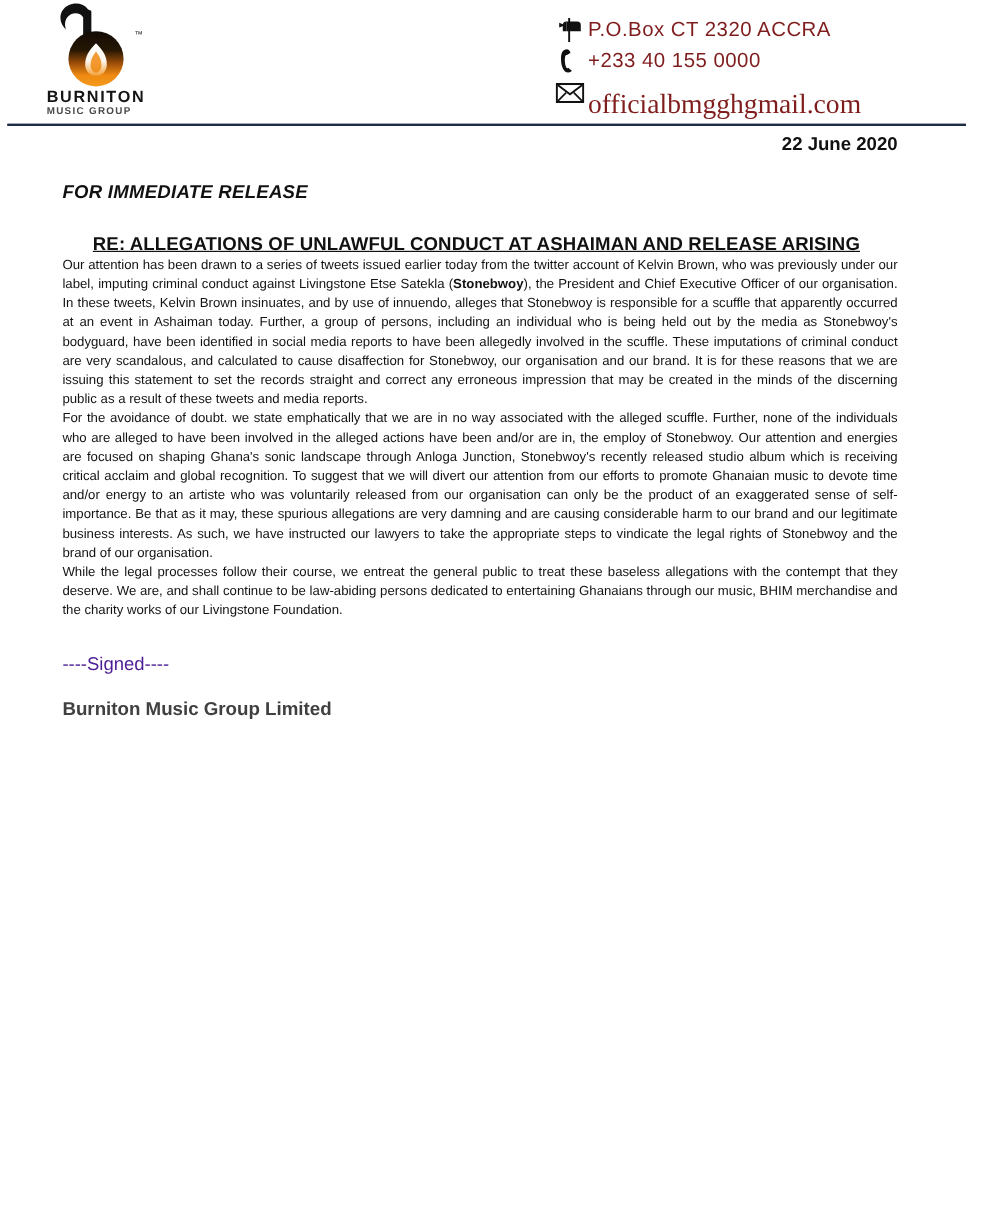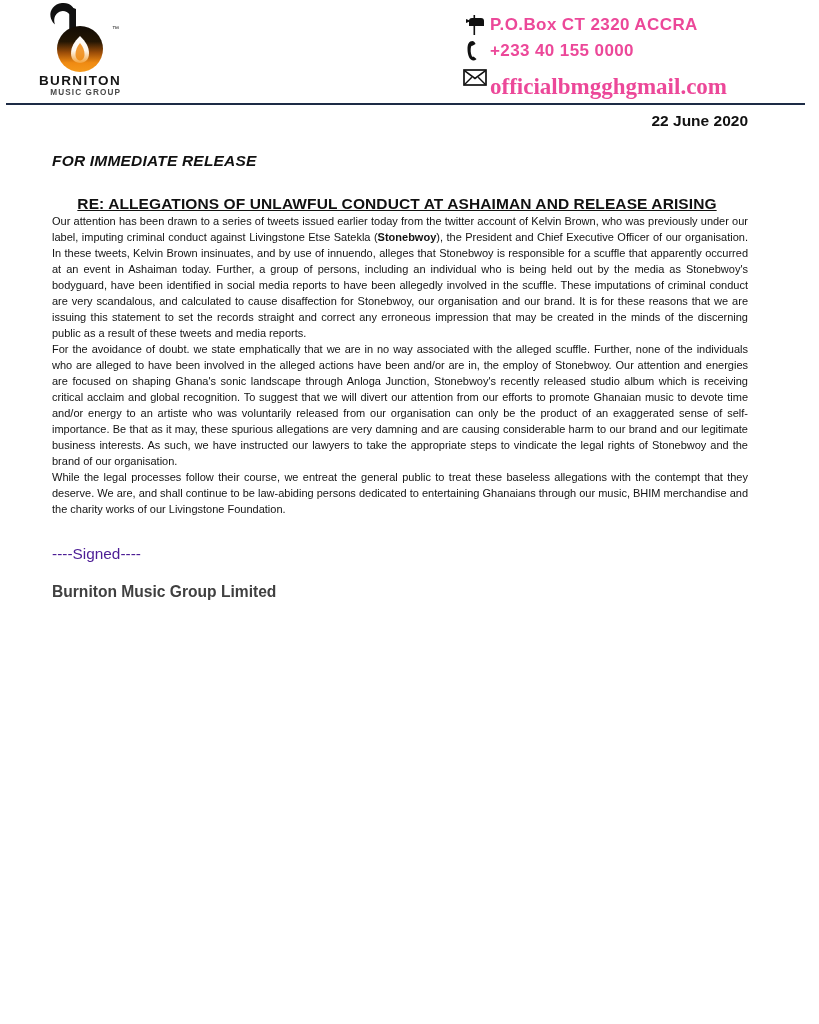--- a/index.html
+++ b/index.html
@@ -42,21 +42,21 @@
   }
 
   .logo-mark {
     width: 108px;
     height: 76px;
     display: block;
   }
 
   .wordmark {
     margin-top: -2px;
-    text-align: right;
+    text-align: left;
     line-height: 1;
   }
   .wordmark-main {
     font-size: 13.5px;
     font-weight: bold;
     letter-spacing: 1.4px;
     color: #151515;
     display: block;
   }
   .wordmark-sub {
@@ -80,24 +80,23 @@
   }
   .contact-icon {
     width: 30px;
     flex: none;
     display: flex;
     align-items: center;
     justify-content: center;
   }
   .contact-text {
     font-size: 17px;
-    color: #ec4899;
+    color: #7f1d1d;
     letter-spacing: 0.4px;
     white-space: nowrap;
-    font-weight: bold;
   }
   .contact-text.mail {
     font-family: "Liberation Serif", serif;
     font-size: 23px;
     letter-spacing: 0;
     margin-top: 20px;
   }
 
   .rule {
     height: 2px;

